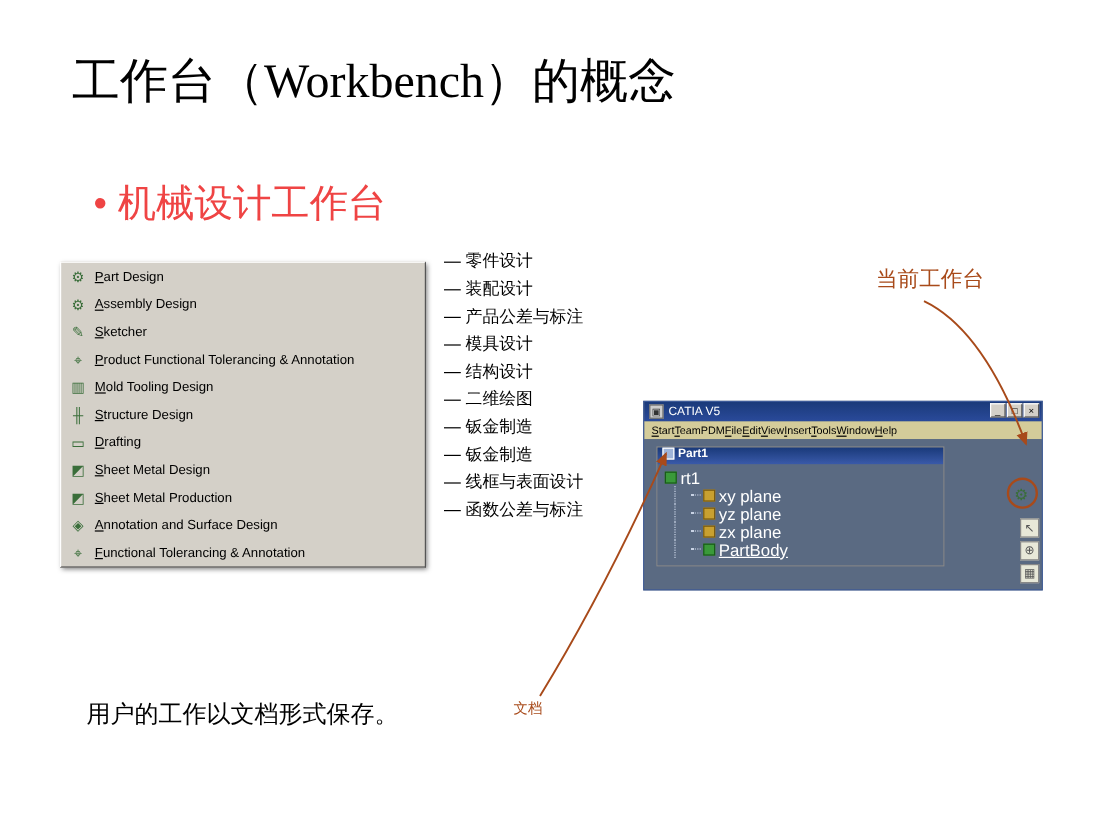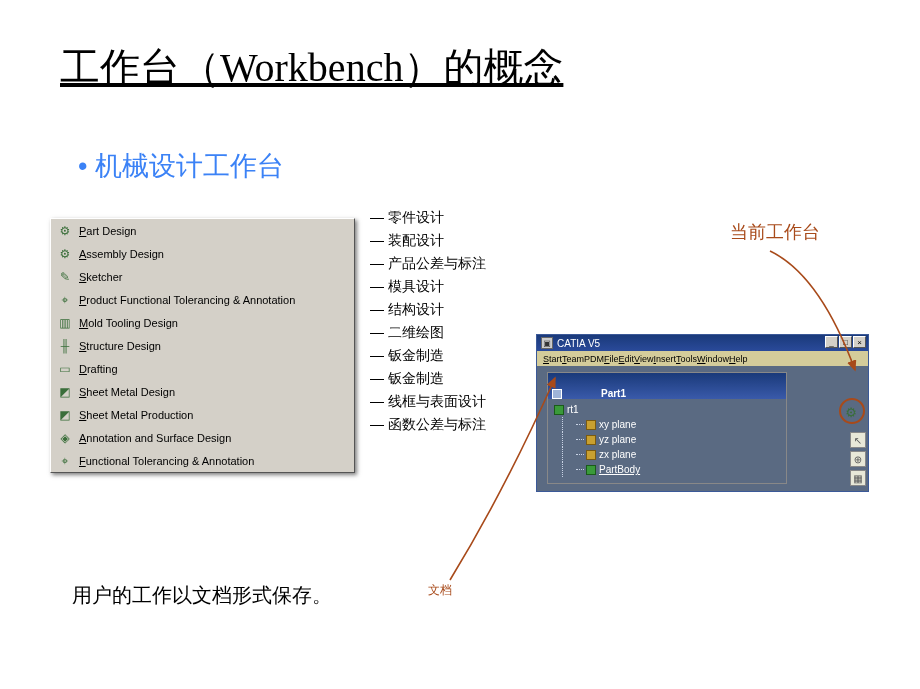--- a/index.html
+++ b/index.html
@@ -12,28 +12,27 @@
     position: relative;
     overflow: hidden;
   }
   .slide-title {
     position: absolute;
     top: 40px;
     left: 60px;
     font-size: 40px;
     font-family: "SimSun", serif;
     color: #000;
-    text-decoration: underline;
   }
   .bullet-line {
     position: absolute;
     top: 148px;
     left: 78px;
-    font-size: 27px;
-    color: #3b82f6;
+    font-size: 32px;
+    color: #ef4444;
   }
   .bullet-line::before {
     content: "• ";
   }
   
   .menu-panel {
     position: absolute;
     top: 218px;
     left: 50px;
     width: 305px;
@@ -178,36 +177,35 @@
     background: #5a6a82;
   }
   .doc-sub {
     position: absolute;
     top: 6px;
     left: 10px;
     width: 240px;
     border: 1px solid #888;
   }
   .doc-sub-title {
-    height: 26px;
+    height: 14px;
     background: linear-gradient(#1a3a7a,#3a5aaa);
     color:#fff;
     font-size:10px;
     font-weight:bold;
-    display:flex;align-items:flex-end;
+    display:flex;align-items:flex-start;
     padding-left:4px;
-    gap:36px;
   }
   .doc-sub-title .ds-icon {
     width:10px;height:10px;background:#9fb4d8;margin-right:3px;border:1px solid #fff;
   }
   .doc-sub-body {
     background:#5a6a82;
     color:#fff;
-    font-size:10px;
+    font-size:14px;
     padding: 3px 6px 6px 6px;
   }
   .tree-line { height: 15px; display:flex;align-items:center;}
   .tree-indent {
     display:inline-block;width:14px;border-left:1px dotted #c8d2e4;height:15px;margin-left:8px;
   }
   .tree-tick {
     display:inline-block;width:8px;border-top:1px dotted #c8d2e4;height:1px;margin-right:2px;
   }
   .tree-icon {

